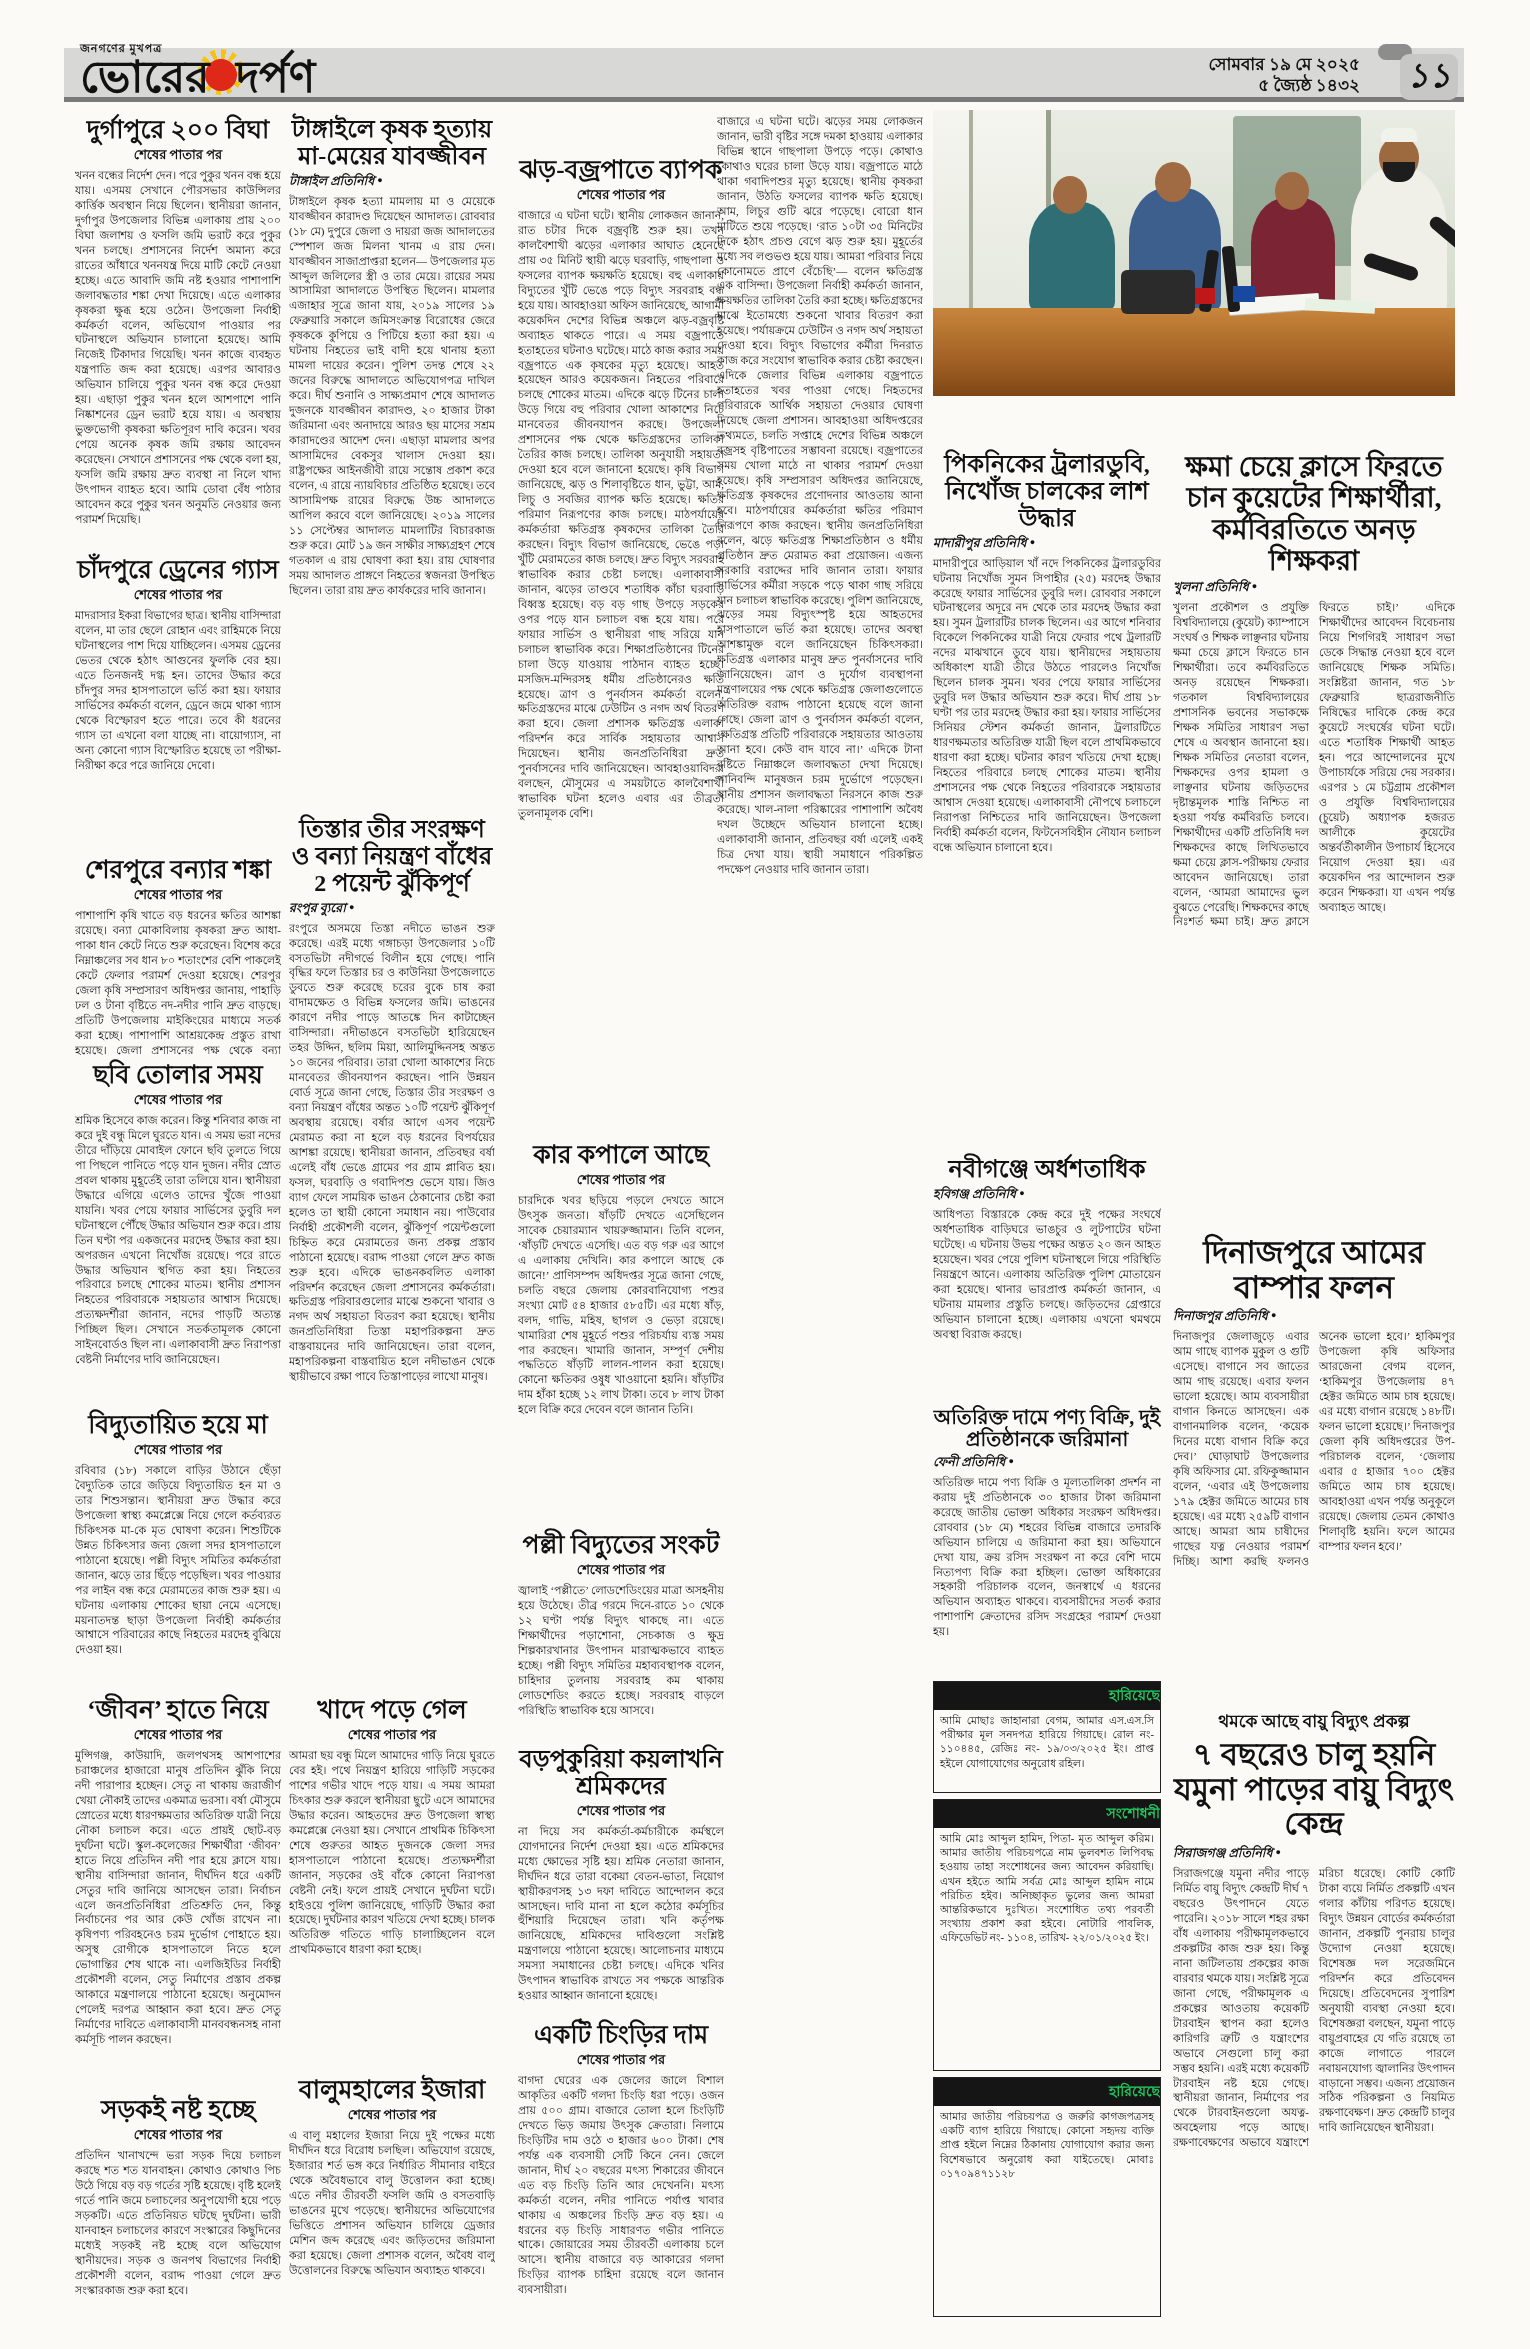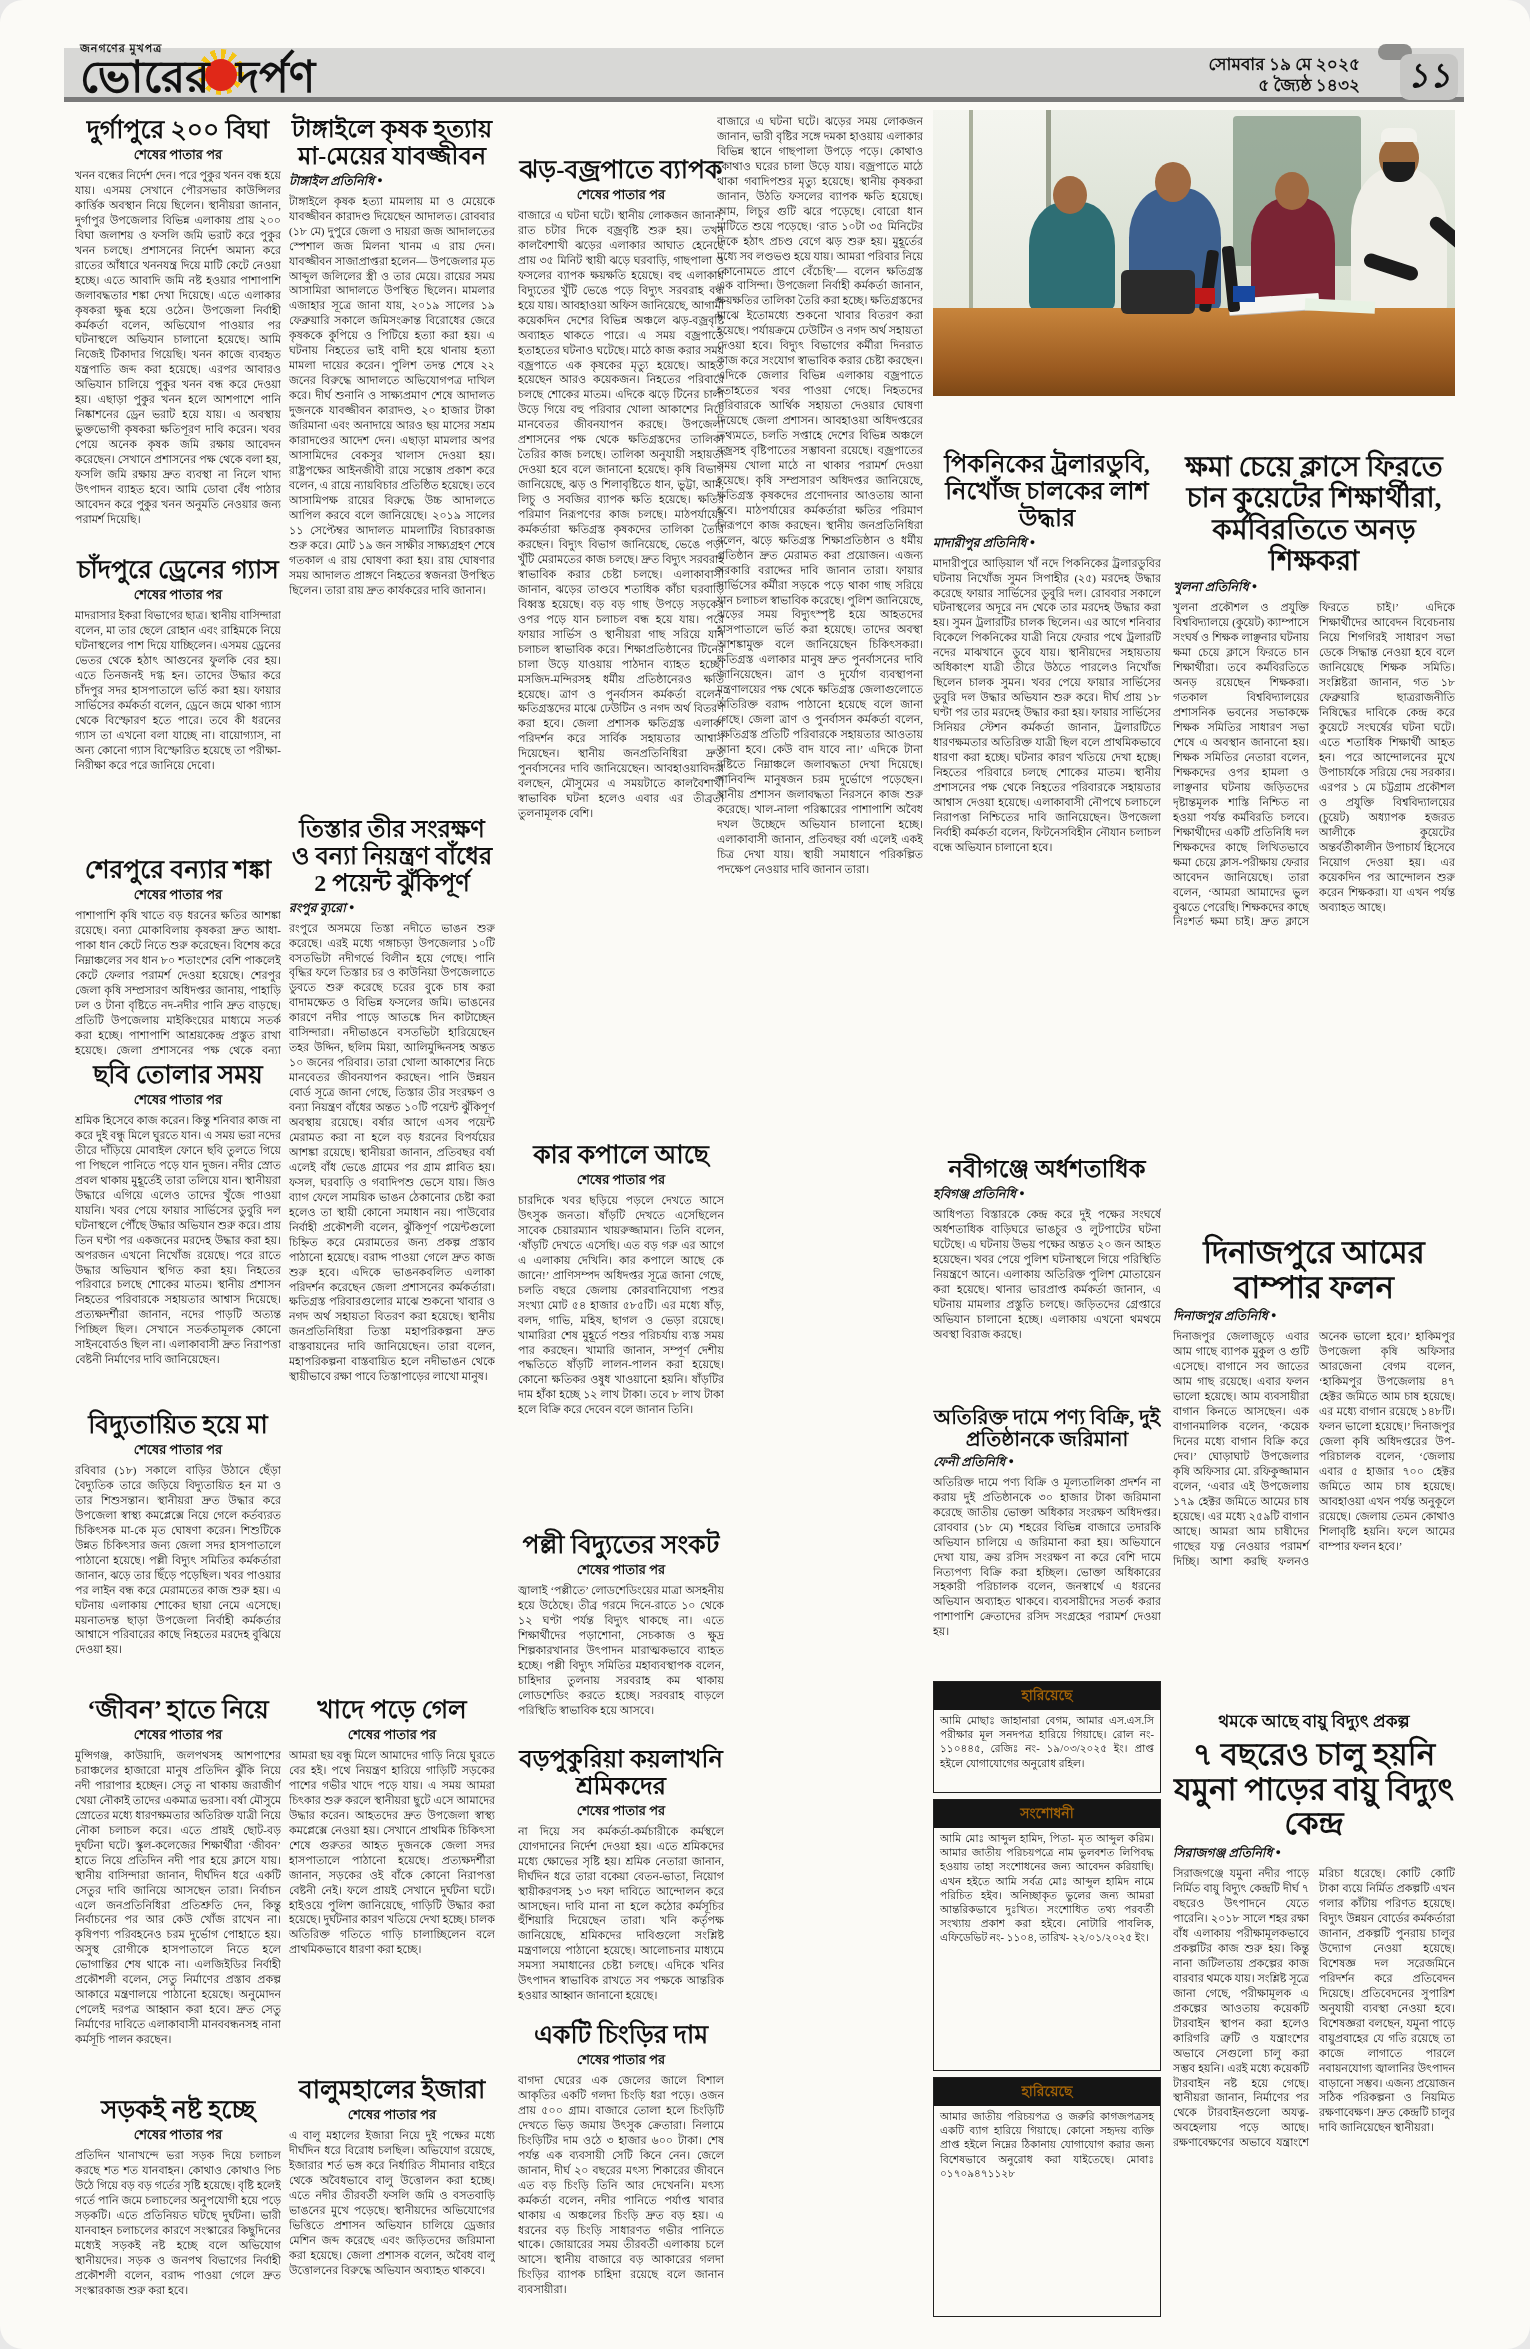--- a/index.html
+++ b/index.html
@@ -1,21 +1,21 @@
 <!DOCTYPE html>
 <html style="--accent-red: #e02818; --accent-yellow: #f5c413; --band-gray: #d8d8d6;"><head>
 <meta charset="utf-8">
 <style>
   :root{
     --ink:#111; --paper:#fbfaf6; --band:#d8d8d6; --rule:#7a7a7a;
     --sun-red:#e02818; --sun-yellow:#f5c413;
   }
   *{margin:0;padding:0;box-sizing:border-box;}
   body{background:#e8e8e8;font-family:"Liberation Serif","DejaVu Serif",serif;color:var(--ink);}
-  .page{position:relative;width:1530px;height:2349px;background:var(--paper);margin:0 auto;overflow:hidden;border-radius:23px;}
+  .page{position:relative;width:1530px;height:2349px;background:var(--paper);margin:0 auto;overflow:hidden;}
 
   
   .band{position:absolute;left:64px;right:66px;top:48px;height:54px;background:var(--band);border-bottom:5px solid var(--rule);}
   .masthead{position:absolute;left:80px;top:40px;z-index:3;}
   .tagline{font-size:11px;font-weight:bold;letter-spacing:1px;}
   .logo-wrap{position:relative;margin-top:-2px;}
   .logo-text{position:relative;z-index:2;font-size:44px;font-weight:bold;line-height:1.05;font-family:Liberation Mono, monospace;}
   .sun{position:absolute;left:118px;top:-8px;width:46px;height:46px;z-index:1;}
   .sun .rays{position:absolute;inset:0;border-radius:50%;
     background:repeating-conic-gradient(var(--sun-yellow) 0 14deg, transparent 14deg 30deg);}
@@ -68,21 +68,21 @@
   .m2{left:292px;top:136px;width:12px;height:66px;transform:rotate(-6deg);}
   .m3{left:430px;top:150px;width:56px;height:14px;border-radius:8px;transform:rotate(18deg);}
   .m4{left:492px;top:120px;width:54px;height:13px;border-radius:8px;transform:rotate(40deg);}
   .flag-b{left:300px;top:176px;width:22px;height:16px;background:#1848a0;}
   .flag-r{left:262px;top:178px;width:20px;height:16px;background:#c01818;}
   .caption{position:absolute;left:933px;top:399px;width:522px;font-weight:bold;font-style:italic;font-size:13.5px;line-height:1.3;}
   .credit{float:right;font-weight:bold;}
 
   
   .notice{border:1.5px solid #222;margin-top:6px;overflow:hidden;}
-  .notice .nt{background:#151515;color:#a16207;text-align:center;font-weight:bold;font-size:14px;padding:2px 0;}
+  .notice .nt{background:#151515;color:#22c55e;text-align:right;font-weight:bold;font-size:14px;padding:2px 0;}
   .notice .nb{padding:4px 6px;font-size:10.5px;text-align:justify;line-height:1.35;}
 </style>
 </head>
 <body>
 
 <div class="page">
 
   <div class="band"></div>
   <div class="masthead">
     <div class="tagline">জনগণের মুখপত্র</div>

